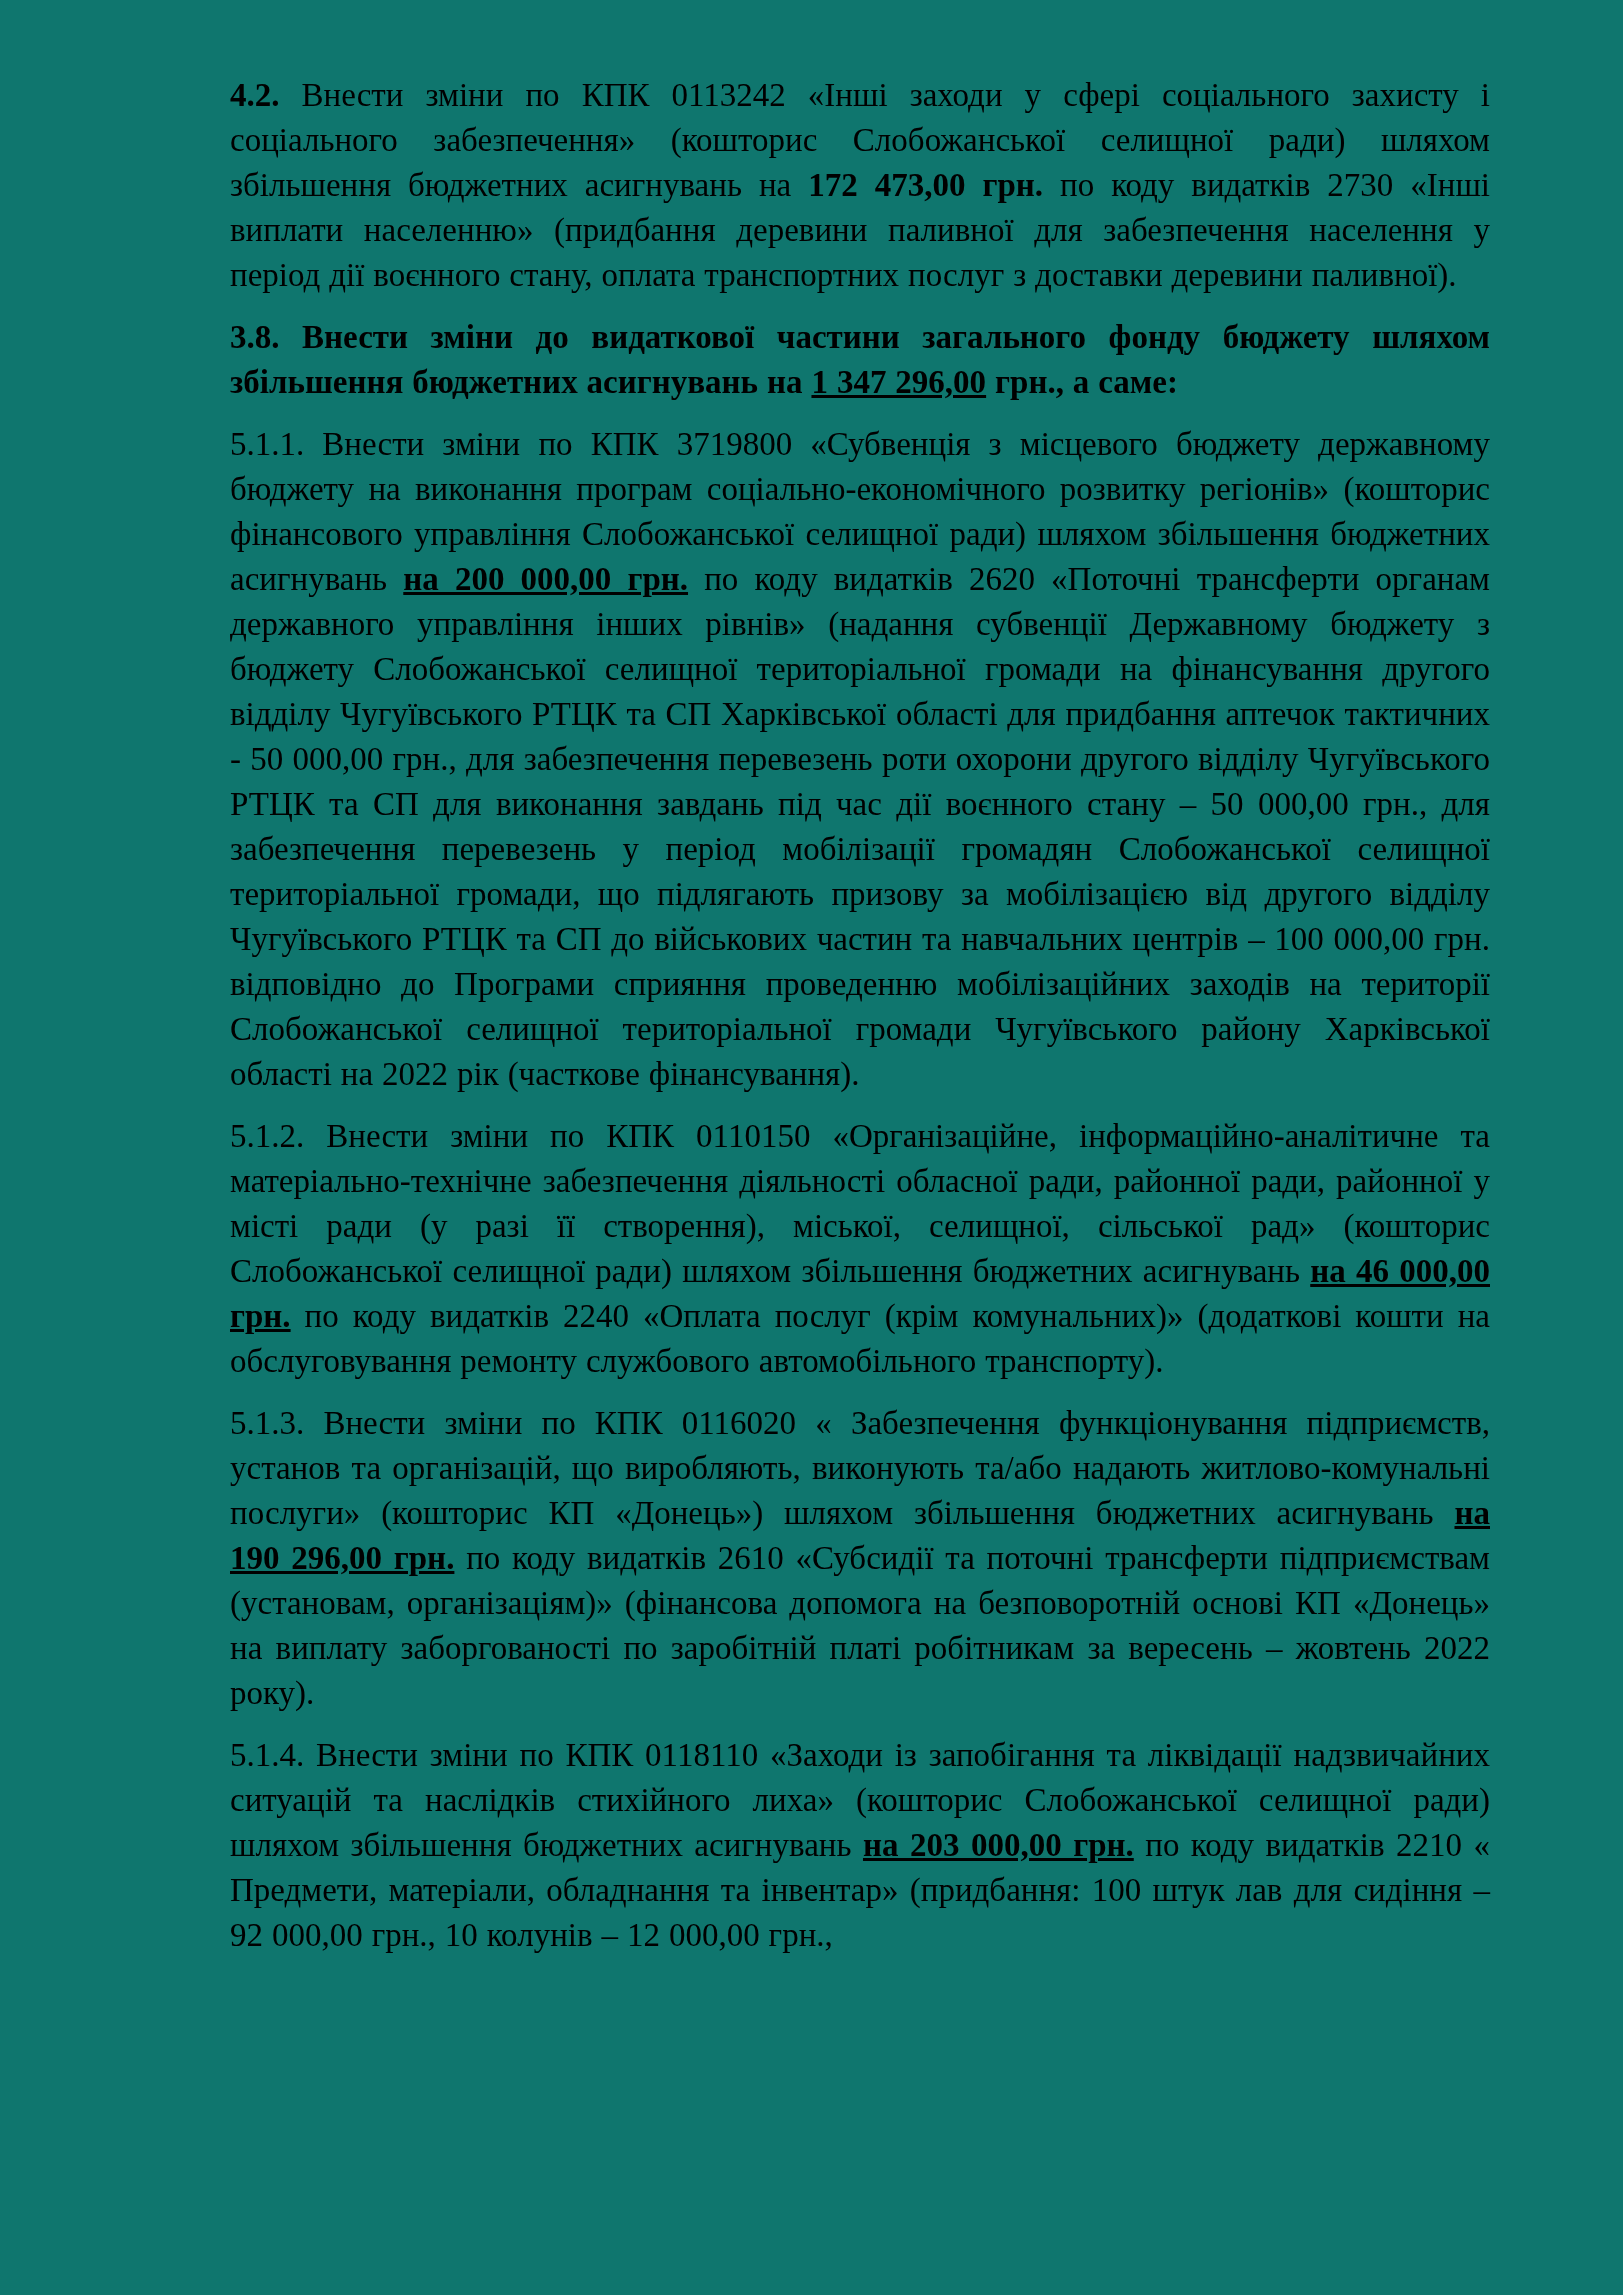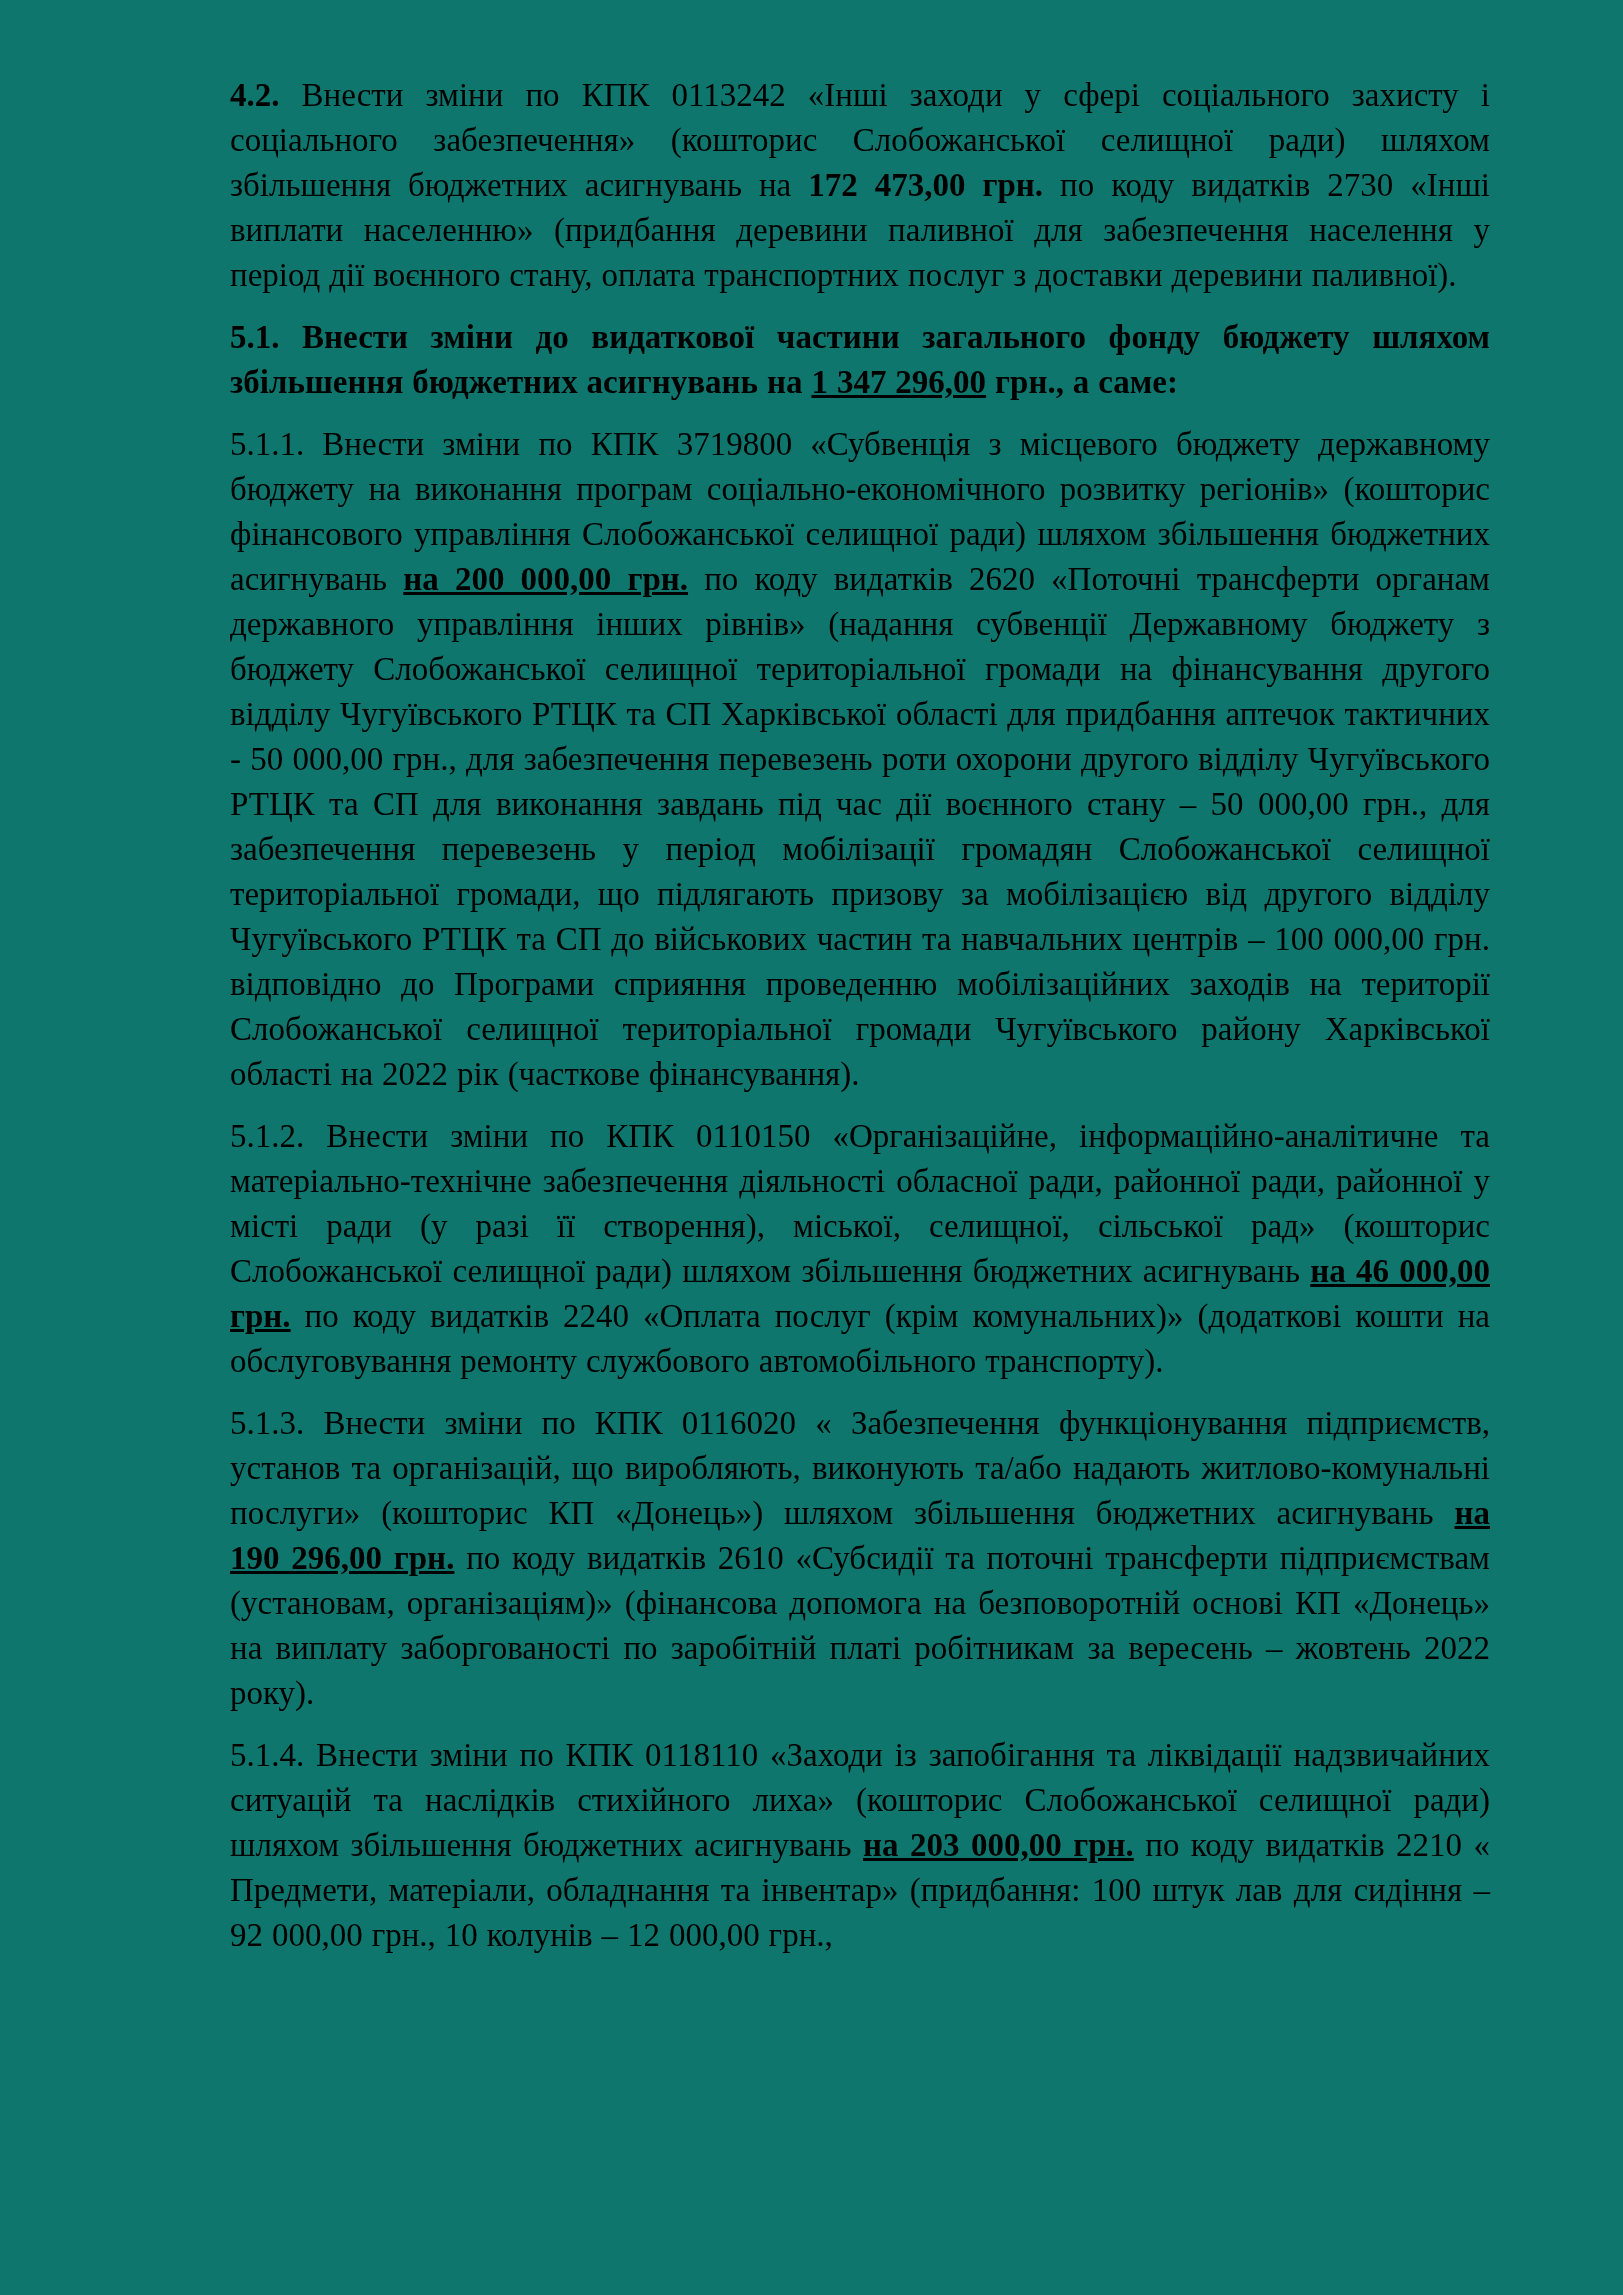--- a/index.html
+++ b/index.html
@@ -30,20 +30,20 @@
   .doc-body p:last-child { margin-bottom: 0; margin-top: 12px; }
   .b { font-weight: bold; }
   .u { text-decoration: underline; text-decoration-thickness: from-font; }
 </style>
 </head>
 <body>
 
 <div class="page">
   <div class="doc-body">
       <p><span class="b">4.2.</span><span> Внести зміни по КПК 0113242 «Інші заходи у сфері соціального захисту і соціального забезпечення» (кошторис Слобожанської селищної ради) шляхом збільшення бюджетних асигнувань на </span><span class="b">172&nbsp;473,00 грн.</span><span> по коду видатків 2730 «Інші виплати населенню» (придбання деревини паливної для забезпечення населення у період дії воєнного стану, оплата транспортних послуг з доставки деревини паливної).</span></p>
-      <p><span class="b">5.1. Внести зміни до видаткової частини загального фонду бюджету шляхом збільшення бюджетних асигнувань на </span><span class="b u">1&nbsp;347&nbsp;296,00</span><span class="b"> грн., а саме:</span></p>
+      <p><span class="b">3.8. Внести зміни до видаткової частини загального фонду бюджету шляхом збільшення бюджетних асигнувань на </span><span class="b u">1&nbsp;347&nbsp;296,00</span><span class="b"> грн., а саме:</span></p>
       <p><span>5.1.1. Внести зміни по КПК 3719800 «Субвенція з місцевого бюджету державному бюджету на виконання програм соціально-економічного розвитку регіонів» (кошторис фінансового управління Слобожанської селищної ради) шляхом збільшення бюджетних асигнувань </span><span class="b u">на 200&nbsp;000,00 грн.</span><span> по коду видатків 2620 «Поточні трансферти органам державного управління інших рівнів» (надання субвенції Державному бюджету з бюджету Слобожанської селищної територіальної громади на фінансування другого відділу Чугуївського РТЦК та СП Харківської області для придбання аптечок тактичних - 50&nbsp;000,00 грн., для забезпечення перевезень роти охорони другого відділу Чугуївського РТЦК та СП для виконання завдань під час дії воєнного стану – 50&nbsp;000,00 грн., для забезпечення перевезень у період мобілізації громадян Слобожанської селищної територіальної громади, що підлягають призову за мобілізацією від другого відділу Чугуївського РТЦК та СП до військових частин та навчальних центрів – 100&nbsp;000,00 грн. відповідно до Програми сприяння проведенню мобілізаційних заходів на території Слобожанської селищної територіальної громади Чугуївського району Харківської області на 2022 рік (часткове фінансування).</span></p>
       <p><span>5.1.2. Внести зміни по КПК 0110150 «Організаційне, інформаційно-аналітичне та матеріально-технічне забезпечення діяльності обласної ради, районної ради, районної у місті ради (у разі її створення), міської, селищної, сільської рад» (кошторис Слобожанської селищної ради) шляхом збільшення бюджетних асигнувань </span><span class="b u">на 46&nbsp;000,00 грн.</span><span> по коду видатків 2240 «Оплата послуг (крім комунальних)» (додаткові кошти на обслуговування ремонту службового автомобільного транспорту).</span></p>
       <p><span>5.1.3. Внести зміни по КПК 0116020 « Забезпечення функціонування підприємств, установ та організацій, що виробляють, виконують та/або надають житлово-комунальні послуги» (кошторис КП «Донець») шляхом збільшення бюджетних асигнувань </span><span class="b u">на 190&nbsp;296,00 грн.</span><span> по коду видатків 2610 «Субсидії та поточні трансферти підприємствам (установам, організаціям)» (фінансова допомога на безповоротній основі КП «Донець» на виплату заборгованості по заробітній платі робітникам за вересень – жовтень 2022 року).</span></p>
       <p><span>5.1.4. Внести зміни по КПК 0118110 «Заходи із запобігання та ліквідації надзвичайних ситуацій та наслідків стихійного лиха» (кошторис Слобожанської селищної ради) шляхом збільшення бюджетних асигнувань </span><span class="b u">на 203&nbsp;000,00 грн.</span><span> по коду видатків 2210 « Предмети, матеріали, обладнання та інвентар» (придбання: 100 штук лав для сидіння – 92&nbsp;000,00 грн., 10 колунів – 12&nbsp;000,00 грн.,</span></p>
     </div>
 </div>
 
 
 </body></html>

